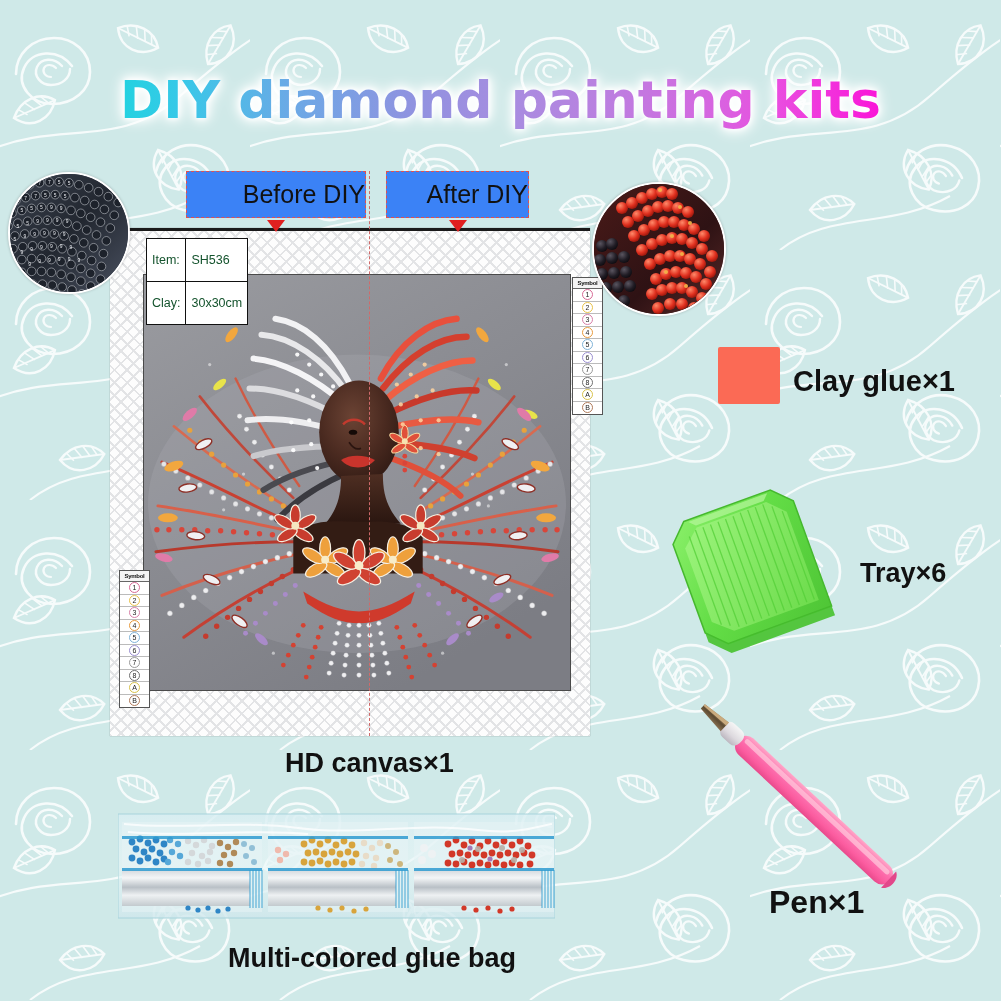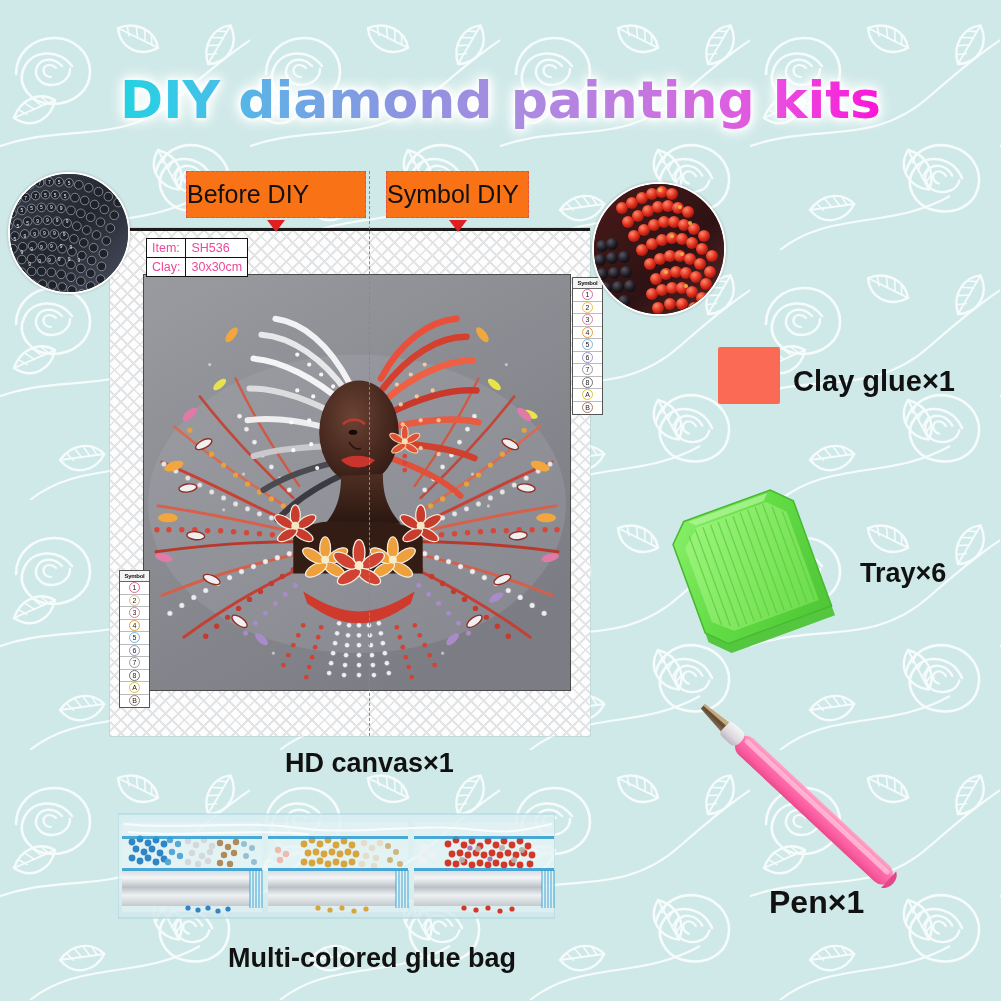--- a/index.html
+++ b/index.html
@@ -41,24 +41,24 @@
     color: transparent;
     -webkit-text-fill-color: transparent;
     paint-order: stroke fill;
     filter: drop-shadow(0 0 2px #ffffff) drop-shadow(0 0 4px #ffffff) drop-shadow(0 0 7px #ffffff);
     margin-top: 24px;
   }
 
   
   .ba-label {
     position: absolute;
-    background: #f97316;
+    background: #3b82f6;
     border: 1.5px dashed #e05050;
     z-index: 14;
-    display: flex; align-items: center; justify-content: flex-start;
+    display: flex; align-items: center; justify-content: flex-end;
     font-size: 25px;
     color: #111;
     font-family: "Liberation Sans", sans-serif;
   }
   #label-before { left: 186px; top: 171px; width: 180px; height: 47px; }
   #label-after  { left: 386px; top: 171px; width: 143px; height: 47px; }
   .ba-arrow {
     position: absolute; z-index: 14;
     width: 0; height: 0;
     border-left: 9px solid transparent;
@@ -90,23 +90,23 @@
   }
   #item-table {
     position: absolute; left: 36px; top: 10px;
     border-collapse: collapse;
     font-size: 12.5px;
     background: #fff;
     z-index: 3;
   }
   #item-table td {
     border: 1px solid #111;
-    padding: 2px 5px;
+    padding: 14px 5px;
     white-space: nowrap;
-    color: #ec4899;
+    color: #14532d;
     font-family: "Liberation Sans", sans-serif;
   }
   #item-table td.k { font-weight: normal; }
   #art-frame {
     position: absolute;
     left: 33px; top: 46px;
     width: 428px; height: 417px;
     border: 1px solid #4a4a4a;
     overflow: hidden;
     background: #8d8e93;
@@ -238,21 +238,21 @@
 <div id="title">
   <span class="t">DIY diamond painting kits</span>
 </div>
 
 <div class="ba-label" id="label-before">
   <span>Before DIY</span>
 </div>
 <div class="ba-arrow" id="arrow-before"></div>
 
 <div class="ba-label" id="label-after">
-  <span>Symbol DIY</span>
+  <span>After DIY</span>
 </div>
 <div class="ba-arrow" id="arrow-after"></div>
 
 <div id="canvas-wrap">
   <div id="canvas-border-pattern"></div>
   <div id="canvas-top-rule"></div>
 
   <table id="item-table">
     <tbody>
       <tr>

